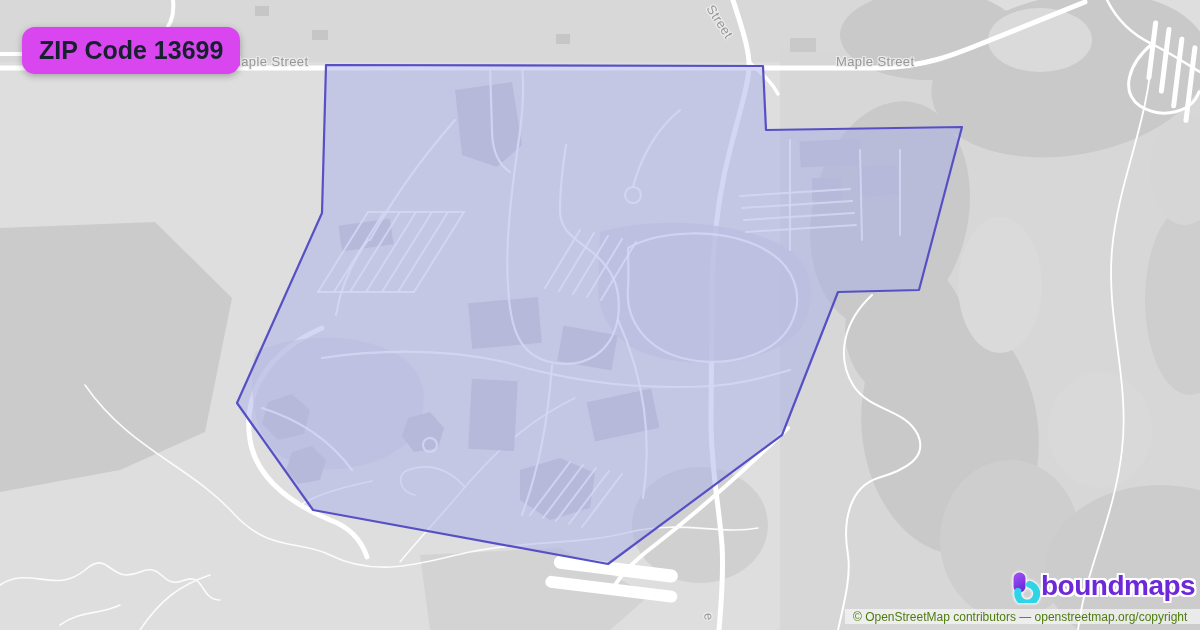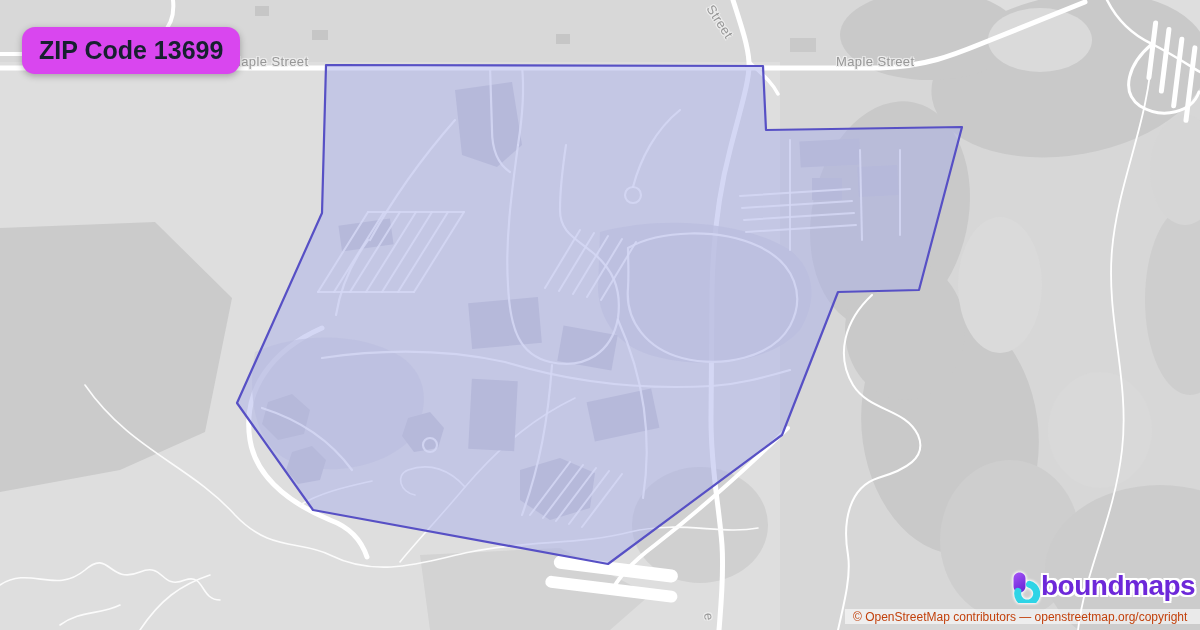--- a/index.html
+++ b/index.html
@@ -36,21 +36,21 @@
     text-shadow:-2px -2px 0 #fff,2px -2px 0 #fff,-2px 2px 0 #fff,2px 2px 0 #fff,
                  0 -2px 0 #fff,0 2px 0 #fff,-2px 0 0 #fff,2px 0 0 #fff,0 0 3px #fff;
   }
   .logo-icon{filter:drop-shadow(0 0 1.5px #fff) drop-shadow(0 0 1px #fff);margin-top:2px;}
 
   
   .attribution{
     position:absolute;left:845px;top:609px;width:355px;height:15px;
     background:rgba(255,255,255,.58);
     display:flex;align-items:center;padding-left:8px;box-sizing:border-box;
-    font-size:12px;color:#c2410c;white-space:nowrap;
+    font-size:12px;color:#4d7c0f;white-space:nowrap;
   }
 </style>
 </head>
 <body>
 
 <div class="stage">
 
   <svg class="map-svg" viewBox="0 0 1200 630" xmlns="http://www.w3.org/2000/svg">
 
     <rect x="0" y="0" width="1200" height="630" fill="#dedede"></rect>

